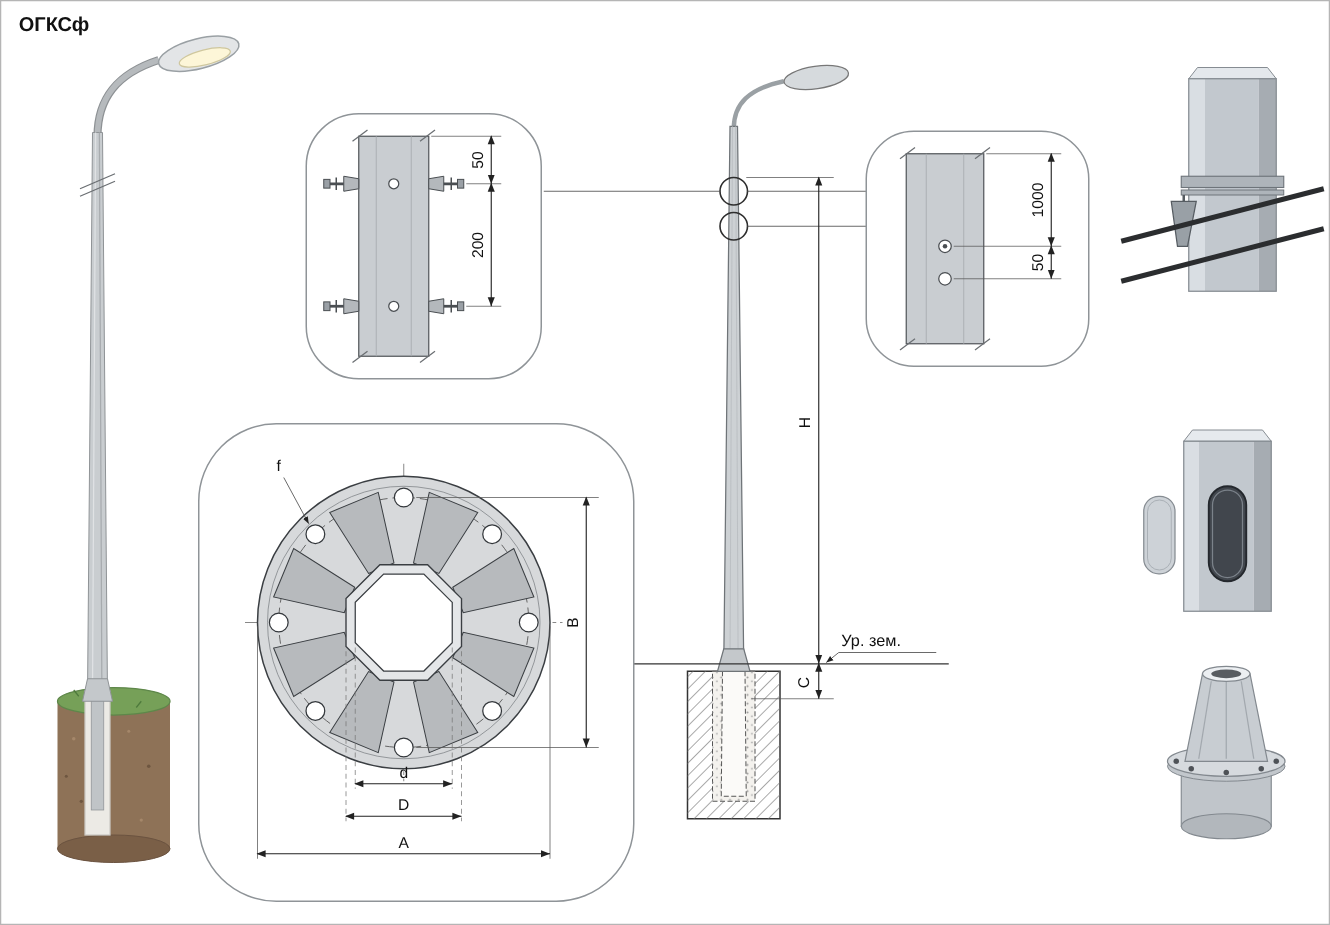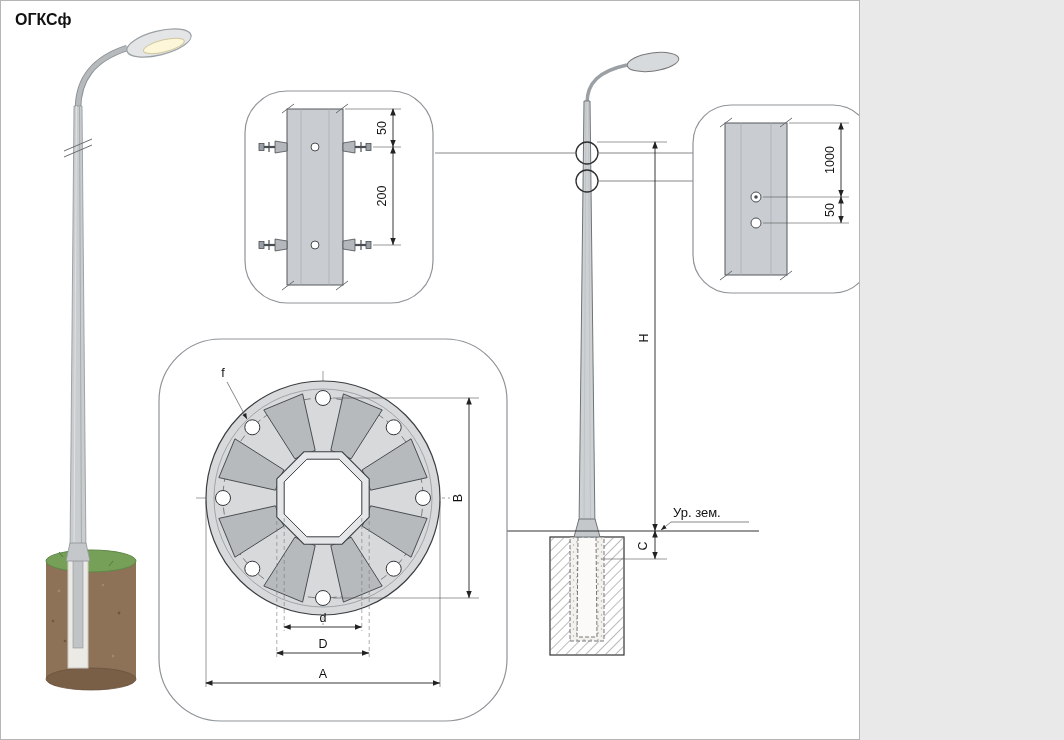--- a/index.html
+++ b/index.html
@@ -1,16 +1,16 @@
 <!DOCTYPE html>
 <html><head>
 <meta charset="utf-8">
 <style>
   html,body{margin:0;padding:0;background:#e9e9e9;}
-  .canvas{position:relative;width:860px;height:740px;background:#ffffff;
+  .canvas{position:relative;width:1064px;height:740px;background:#ffffff;
           border:1px solid #b5b5b5;box-sizing:border-box;overflow:hidden;
           font-family:"Liberation Sans",sans-serif;}
   svg{display:block}
   text{font-family:"Liberation Sans",sans-serif;fill:#111;}
   .title-txt{font-size:16px;font-weight:bold;}
   .dim-txt{font-size:12.5px;}
   .ground-txt{font-size:13px;}
   .thin{stroke:#555;stroke-width:.7;fill:none;}
   .dimline{stroke:#222;stroke-width:.9;fill:none;}
   .ext{stroke:#555;stroke-width:.6;fill:none;}

